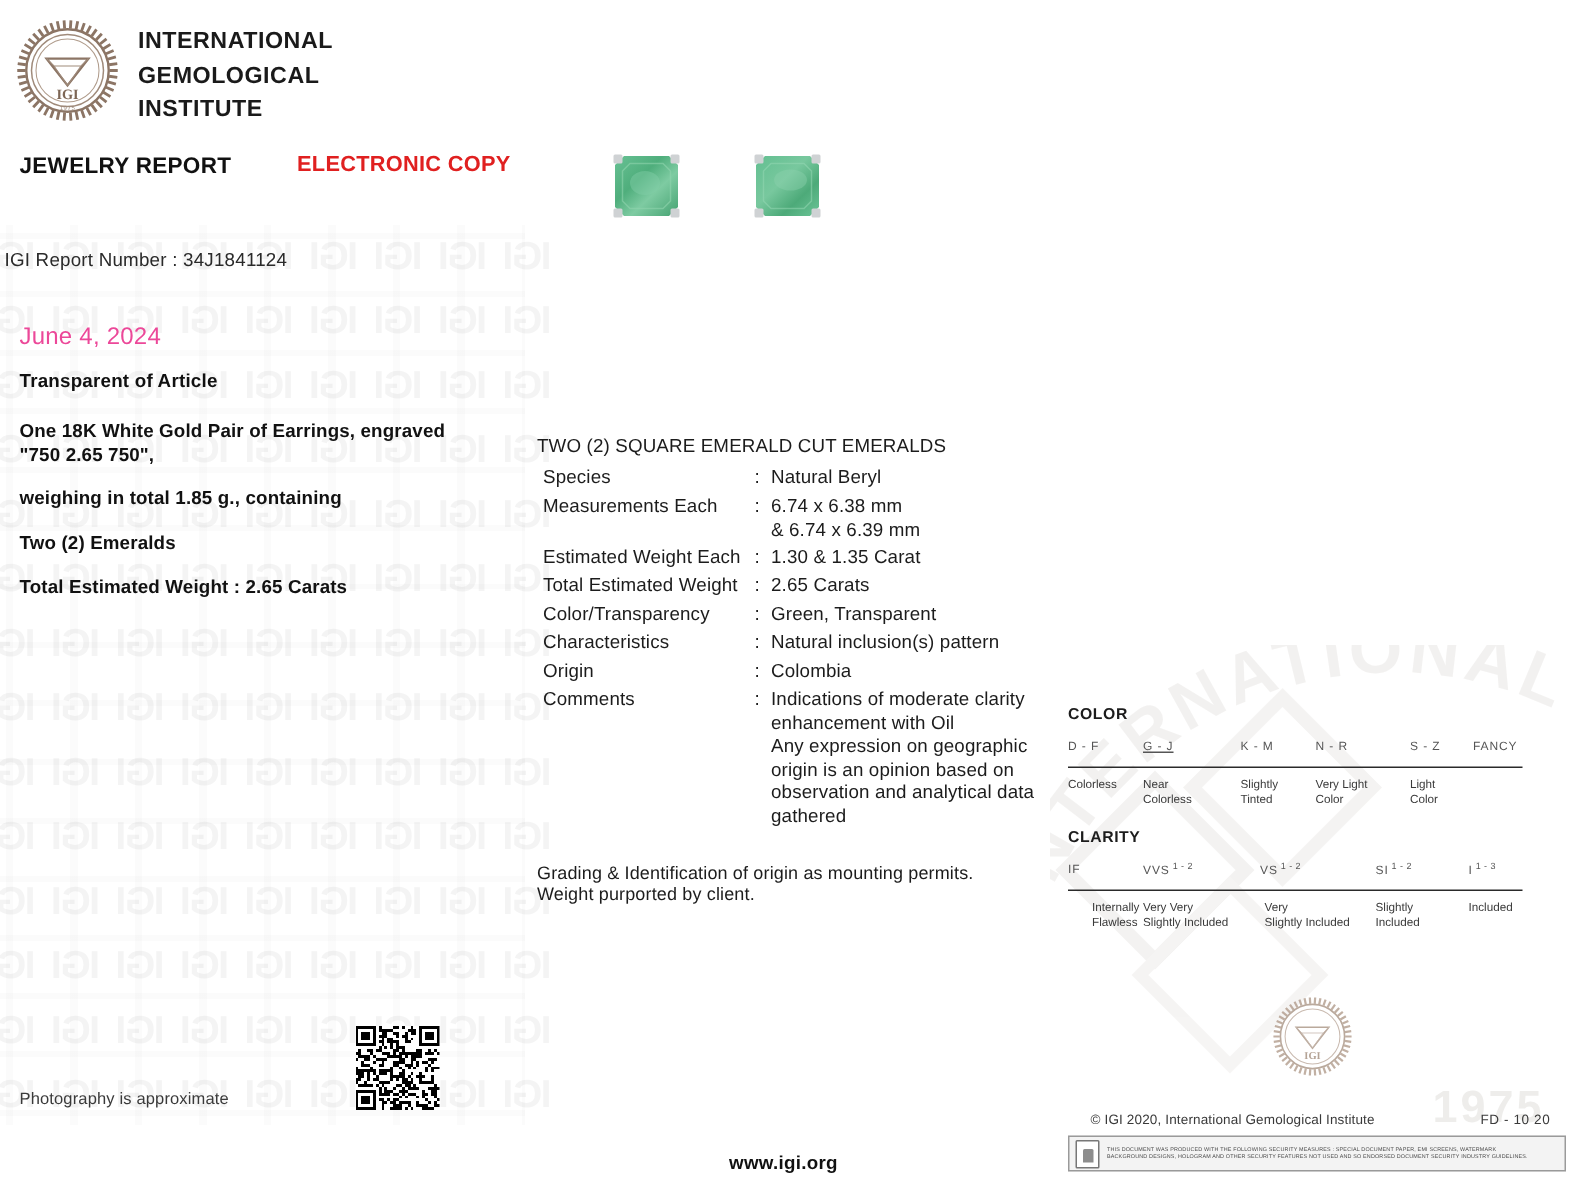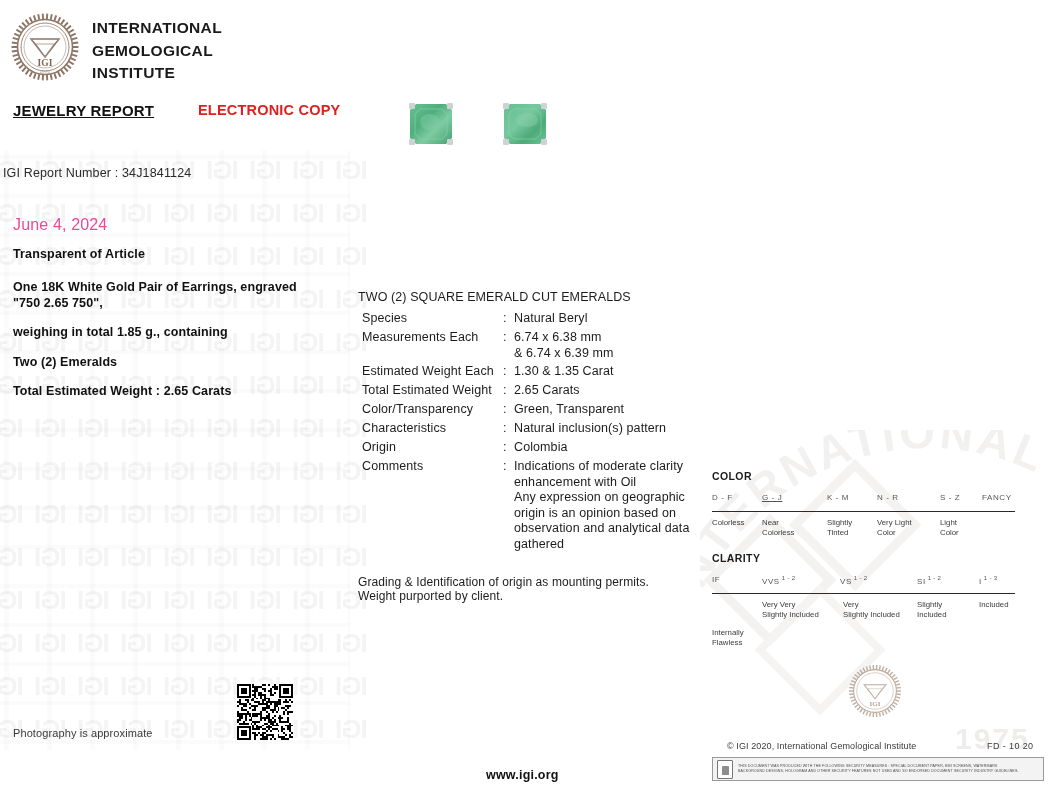--- a/index.html
+++ b/index.html
@@ -39,21 +39,21 @@
   #logo-mark { position:absolute; left:11px; top:11px; width:68px; height:72px; }
   #org-name {
     position:absolute; left:92px; top:17px;
     font-size:15.5px; font-weight:700; line-height:22.5px;
     letter-spacing:.35px; color:#1a1a1a;
   }
   #org-name div { white-space:nowrap; }
 
   #report-type {
     position:absolute; left:13px; top:102px;
-    font-size:15px; font-weight:700; letter-spacing:.2px; color:#111;text-decoration:underline;
+    font-size:15px; font-weight:700; letter-spacing:.2px; color:#111;
   }
   #electronic-copy {
     position:absolute; left:198px; top:102px;
     font-size:14.5px; font-weight:700; letter-spacing:.2px; color:#e02020;
   }
 
   
   .gem { position:absolute; width:50px; height:48px; }
   #gem-1 { left:406px; top:100px; }
   #gem-2 { left:500px; top:100px; }
@@ -441,21 +441,21 @@
   <div class="scale-title">CLARITY</div>
   <div class="scale-grades">
       <span style="left: 0px;">IF</span>
       <span style="left: 50px;">VVS<sup> 1 - 2</sup></span>
       <span style="left: 128px;">VS<sup> 1 - 2</sup></span>
       <span style="left: 205px;">SI<sup> 1 - 2</sup></span>
       <span style="left: 267px;">I<sup> 1 - 3</sup></span>
     </div>
   <div class="scale-rule"></div>
   <div class="scale-descs">
-      <span style="left: 0px; margin-top: 28px;">Internally
+      <span style="left: 16px;">Internally
 Flawless</span>
       <span style="left: 50px;">Very Very
 Slightly Included</span>
       <span style="left: 131px;">Very
 Slightly Included</span>
       <span style="left: 205px;">Slightly
 Included</span>
       <span style="left: 267px;">Included</span>
     </div>
 </div>

